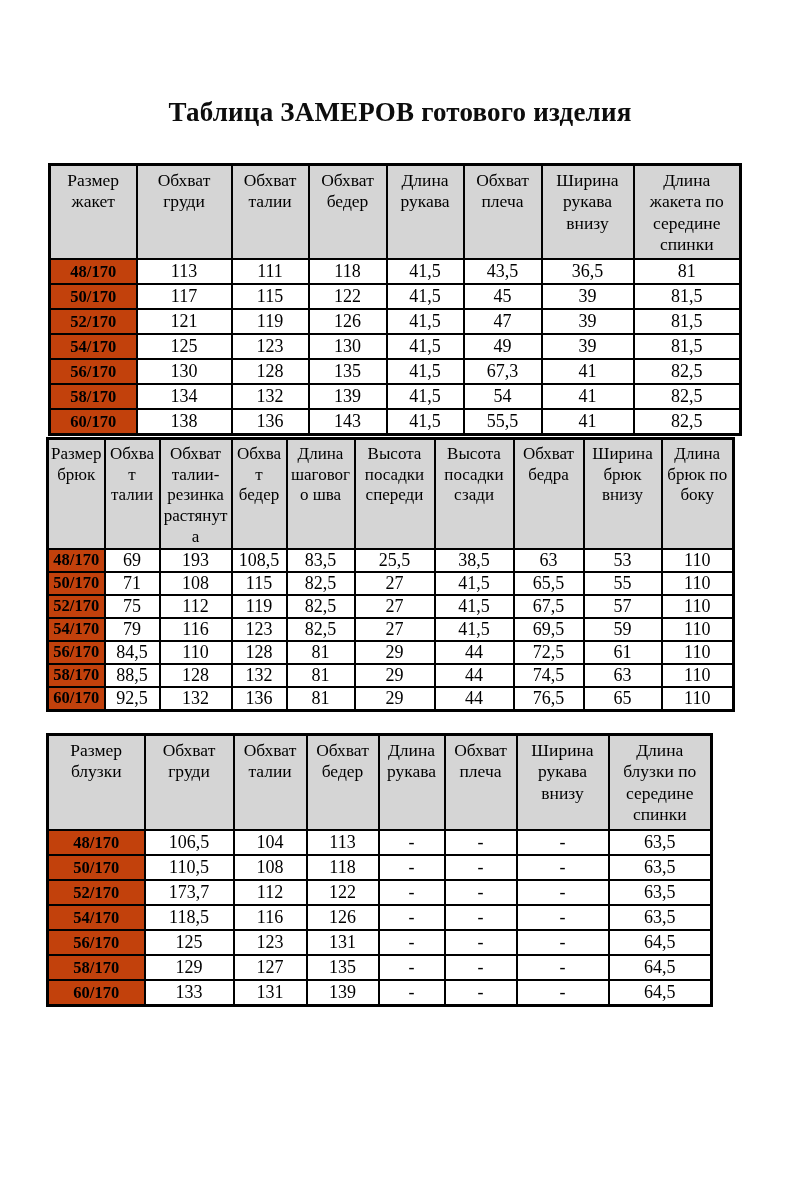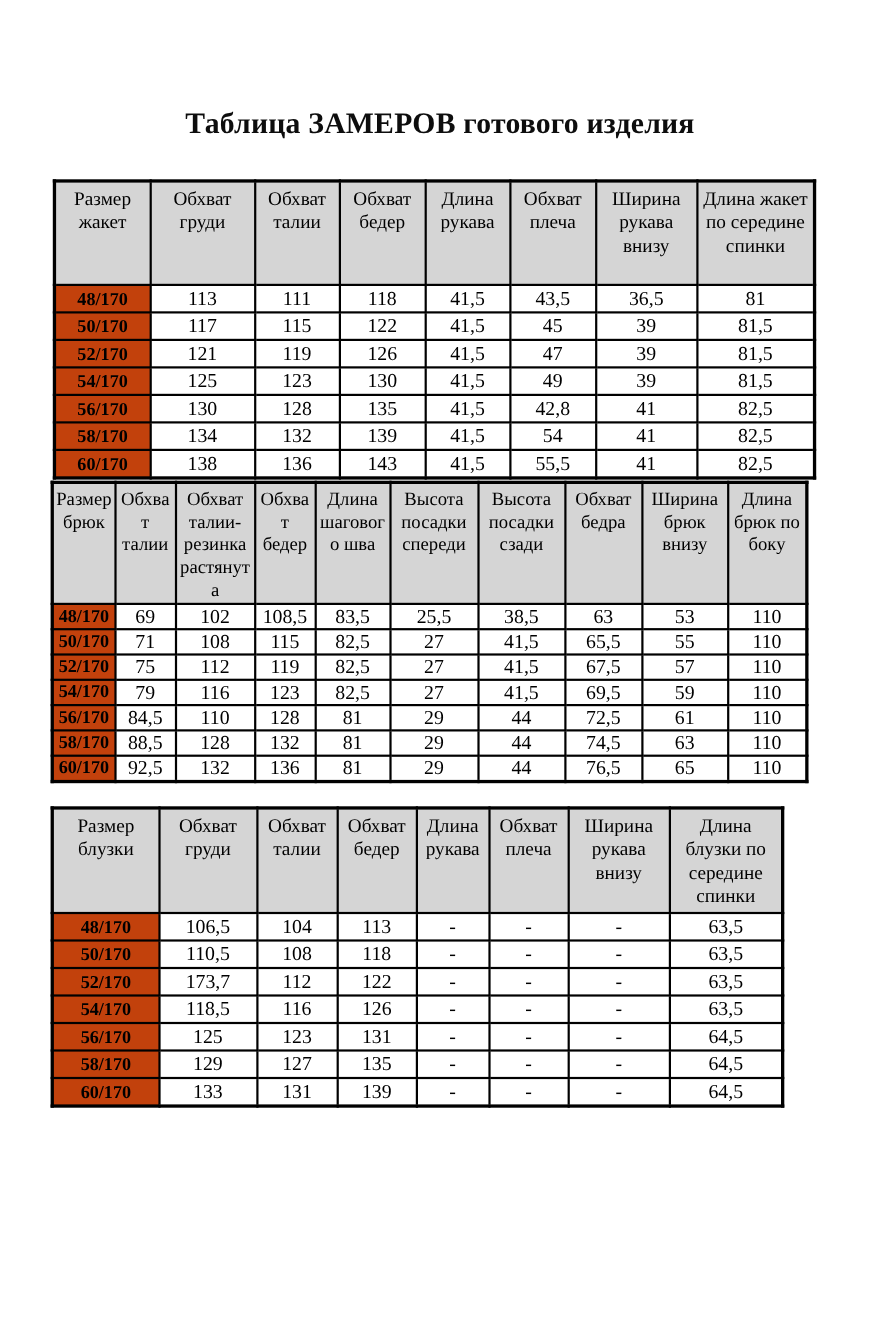--- a/index.html
+++ b/index.html
@@ -101,21 +101,21 @@
       </colgroup>
       <thead>
         <tr>
           <th>Размер жакет</th>
           <th>Обхват груди</th>
           <th>Обхват талии</th>
           <th>Обхват бедер</th>
           <th>Длина рукава</th>
           <th>Обхват плеча</th>
           <th>Ширина рукава внизу</th>
-          <th>Длина жакет по середине спинки</th>
+          <th>Длина жакета по середине спинки</th>
         </tr>
       </thead>
       <tbody>
         <tr>
           <th class="size">48/170</th>
           <td>113</td>
           <td>111</td>
           <td>118</td>
           <td>41,5</td>
           <td>43,5</td>
@@ -151,21 +151,21 @@
           <td>49</td>
           <td>39</td>
           <td>81,5</td>
         </tr>
         <tr>
           <th class="size">56/170</th>
           <td>130</td>
           <td>128</td>
           <td>135</td>
           <td>41,5</td>
-          <td>42,8</td>
+          <td>67,3</td>
           <td>41</td>
           <td>82,5</td>
         </tr>
         <tr>
           <th class="size">58/170</th>
           <td>134</td>
           <td>132</td>
           <td>139</td>
           <td>41,5</td>
           <td>54</td>
@@ -209,21 +209,21 @@
           <th>Высота посадки сзади</th>
           <th>Обхват бедра</th>
           <th>Ширина брюк внизу</th>
           <th>Длина брюк по боку</th>
         </tr>
       </thead>
       <tbody>
         <tr>
           <th class="size">48/170</th>
           <td>69</td>
-          <td>102</td>
+          <td>193</td>
           <td>108,5</td>
           <td>83,5</td>
           <td>25,5</td>
           <td>38,5</td>
           <td>63</td>
           <td>53</td>
           <td>110</td>
         </tr>
         <tr>
           <th class="size">50/170</th>

